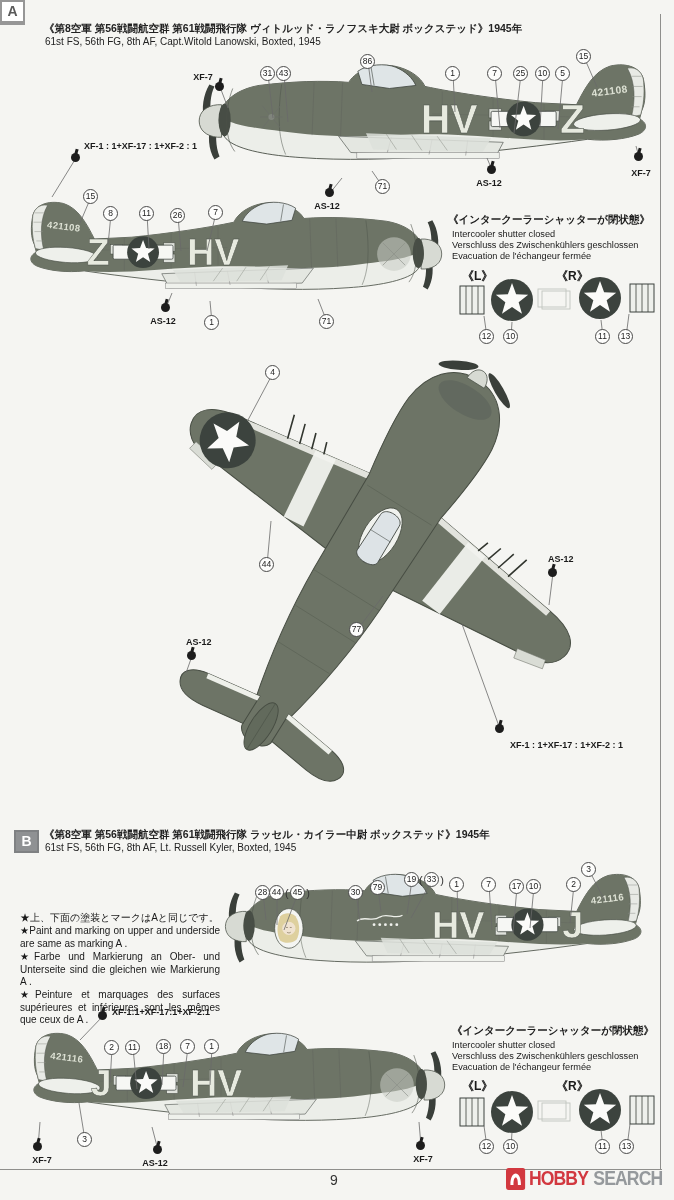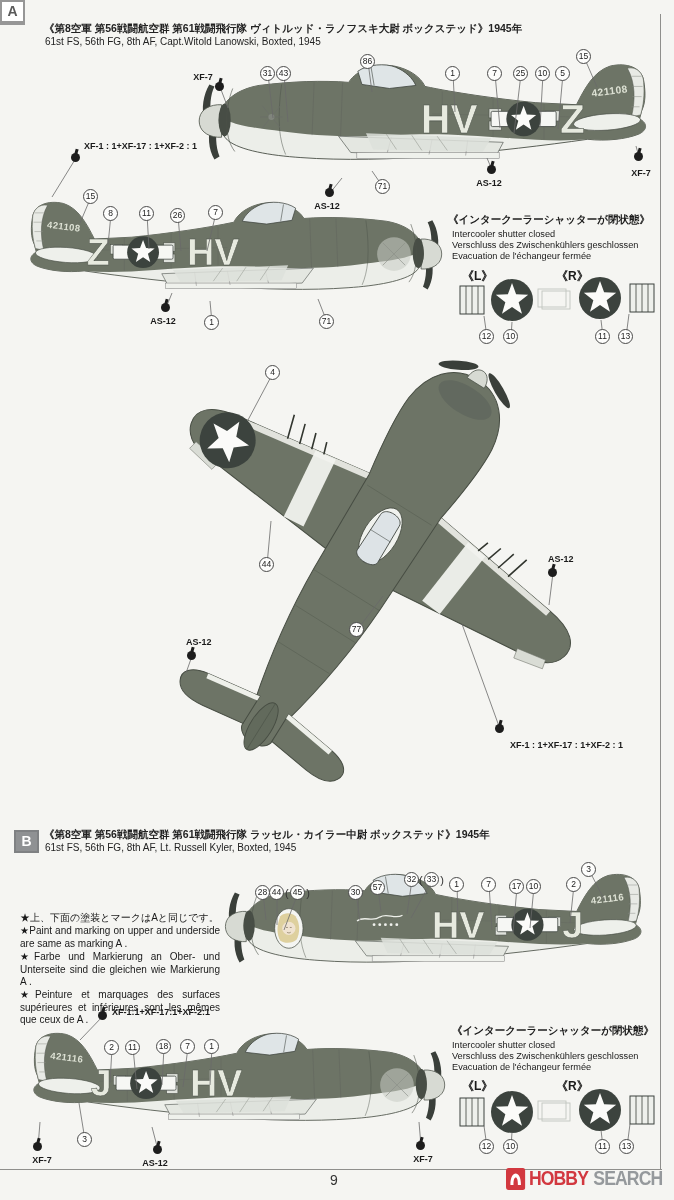--- a/index.html
+++ b/index.html
@@ -323,22 +323,22 @@
       <div class="co" style="left: 511px; top: 337px;">10</div>
       <div class="co" style="left: 603px; top: 337px;">11</div>
       <div class="co" style="left: 626px; top: 337px;">13</div>
       <div class="co" style="left: 273px; top: 373px;">4</div>
       <div class="co" style="left: 267px; top: 565px;">44</div>
       <div class="co" style="left: 357px; top: 630px;">77</div>
       <div class="co" style="left: 263px; top: 893px;">28</div>
       <div class="co" style="left: 277px; top: 893px;">44</div>
       <div class="co" style="left: 298px; top: 893px;">45<span class="par l">(</span><span class="par r">)</span></div>
       <div class="co" style="left: 356px; top: 893px;">30</div>
-      <div class="co" style="left: 378px; top: 888px;">57</div>
-      <div class="co" style="left: 412px; top: 880px;">32</div>
+      <div class="co" style="left: 378px; top: 888px;">79</div>
+      <div class="co" style="left: 412px; top: 880px;">19</div>
       <div class="co" style="left: 432px; top: 880px;">33<span class="par l">(</span><span class="par r">)</span></div>
       <div class="co" style="left: 457px; top: 885px;">1</div>
       <div class="co" style="left: 489px; top: 885px;">7</div>
       <div class="co" style="left: 517px; top: 887px;">17</div>
       <div class="co" style="left: 534px; top: 887px;">10</div>
       <div class="co" style="left: 574px; top: 885px;">2</div>
       <div class="co" style="left: 589px; top: 870px;">3</div>
       <div class="co" style="left: 112px; top: 1048px;">2</div>
       <div class="co" style="left: 133px; top: 1048px;">11</div>
       <div class="co" style="left: 164px; top: 1047px;">18</div>

